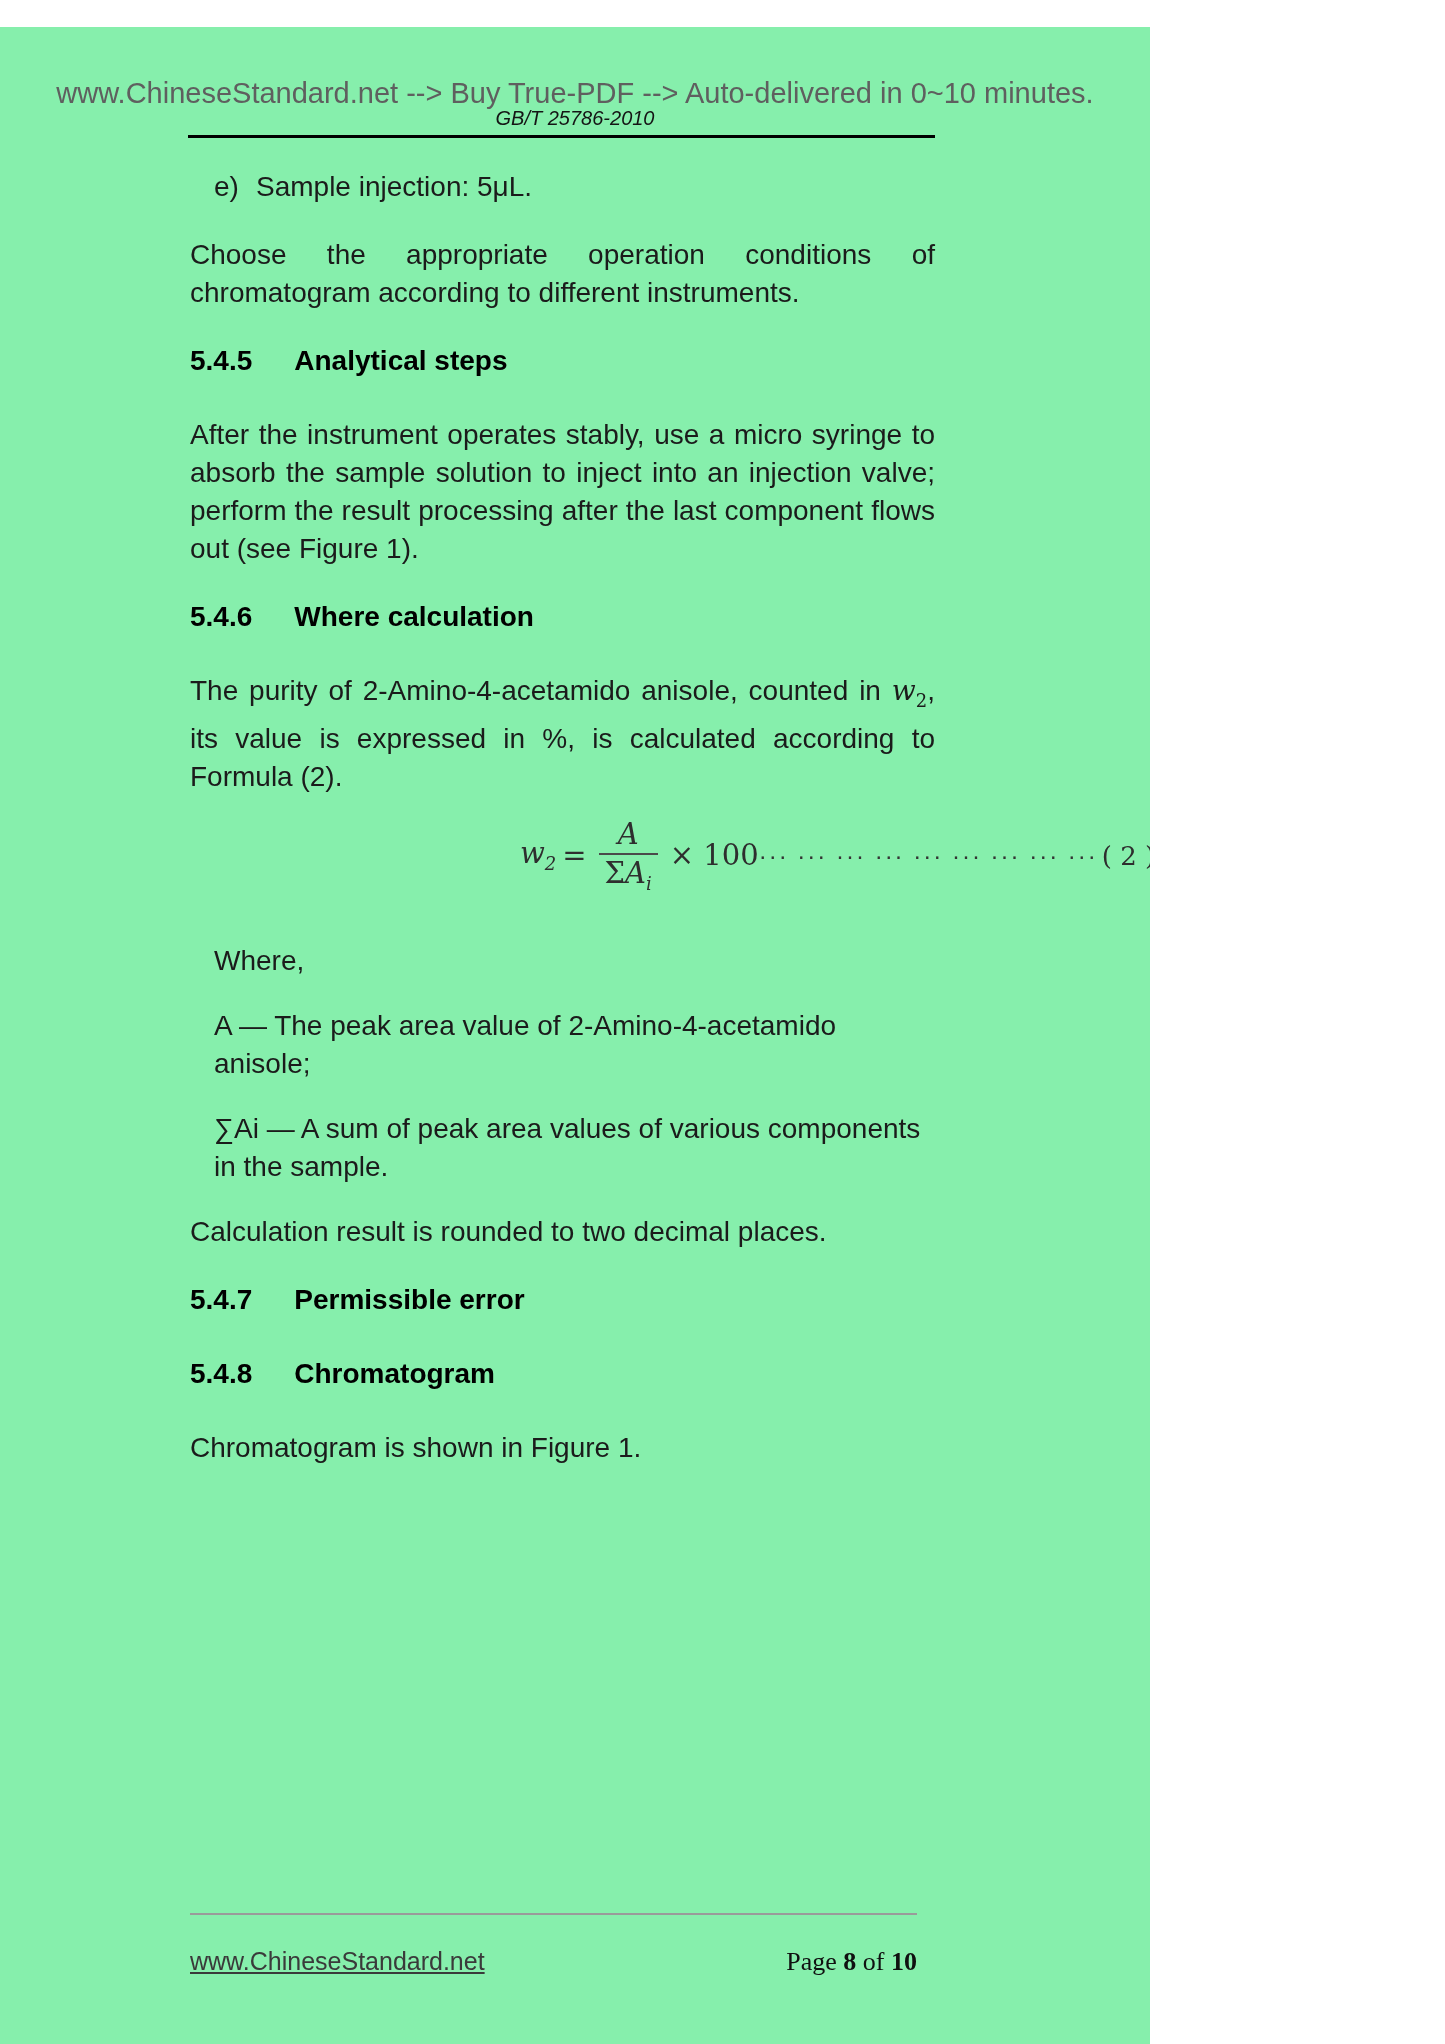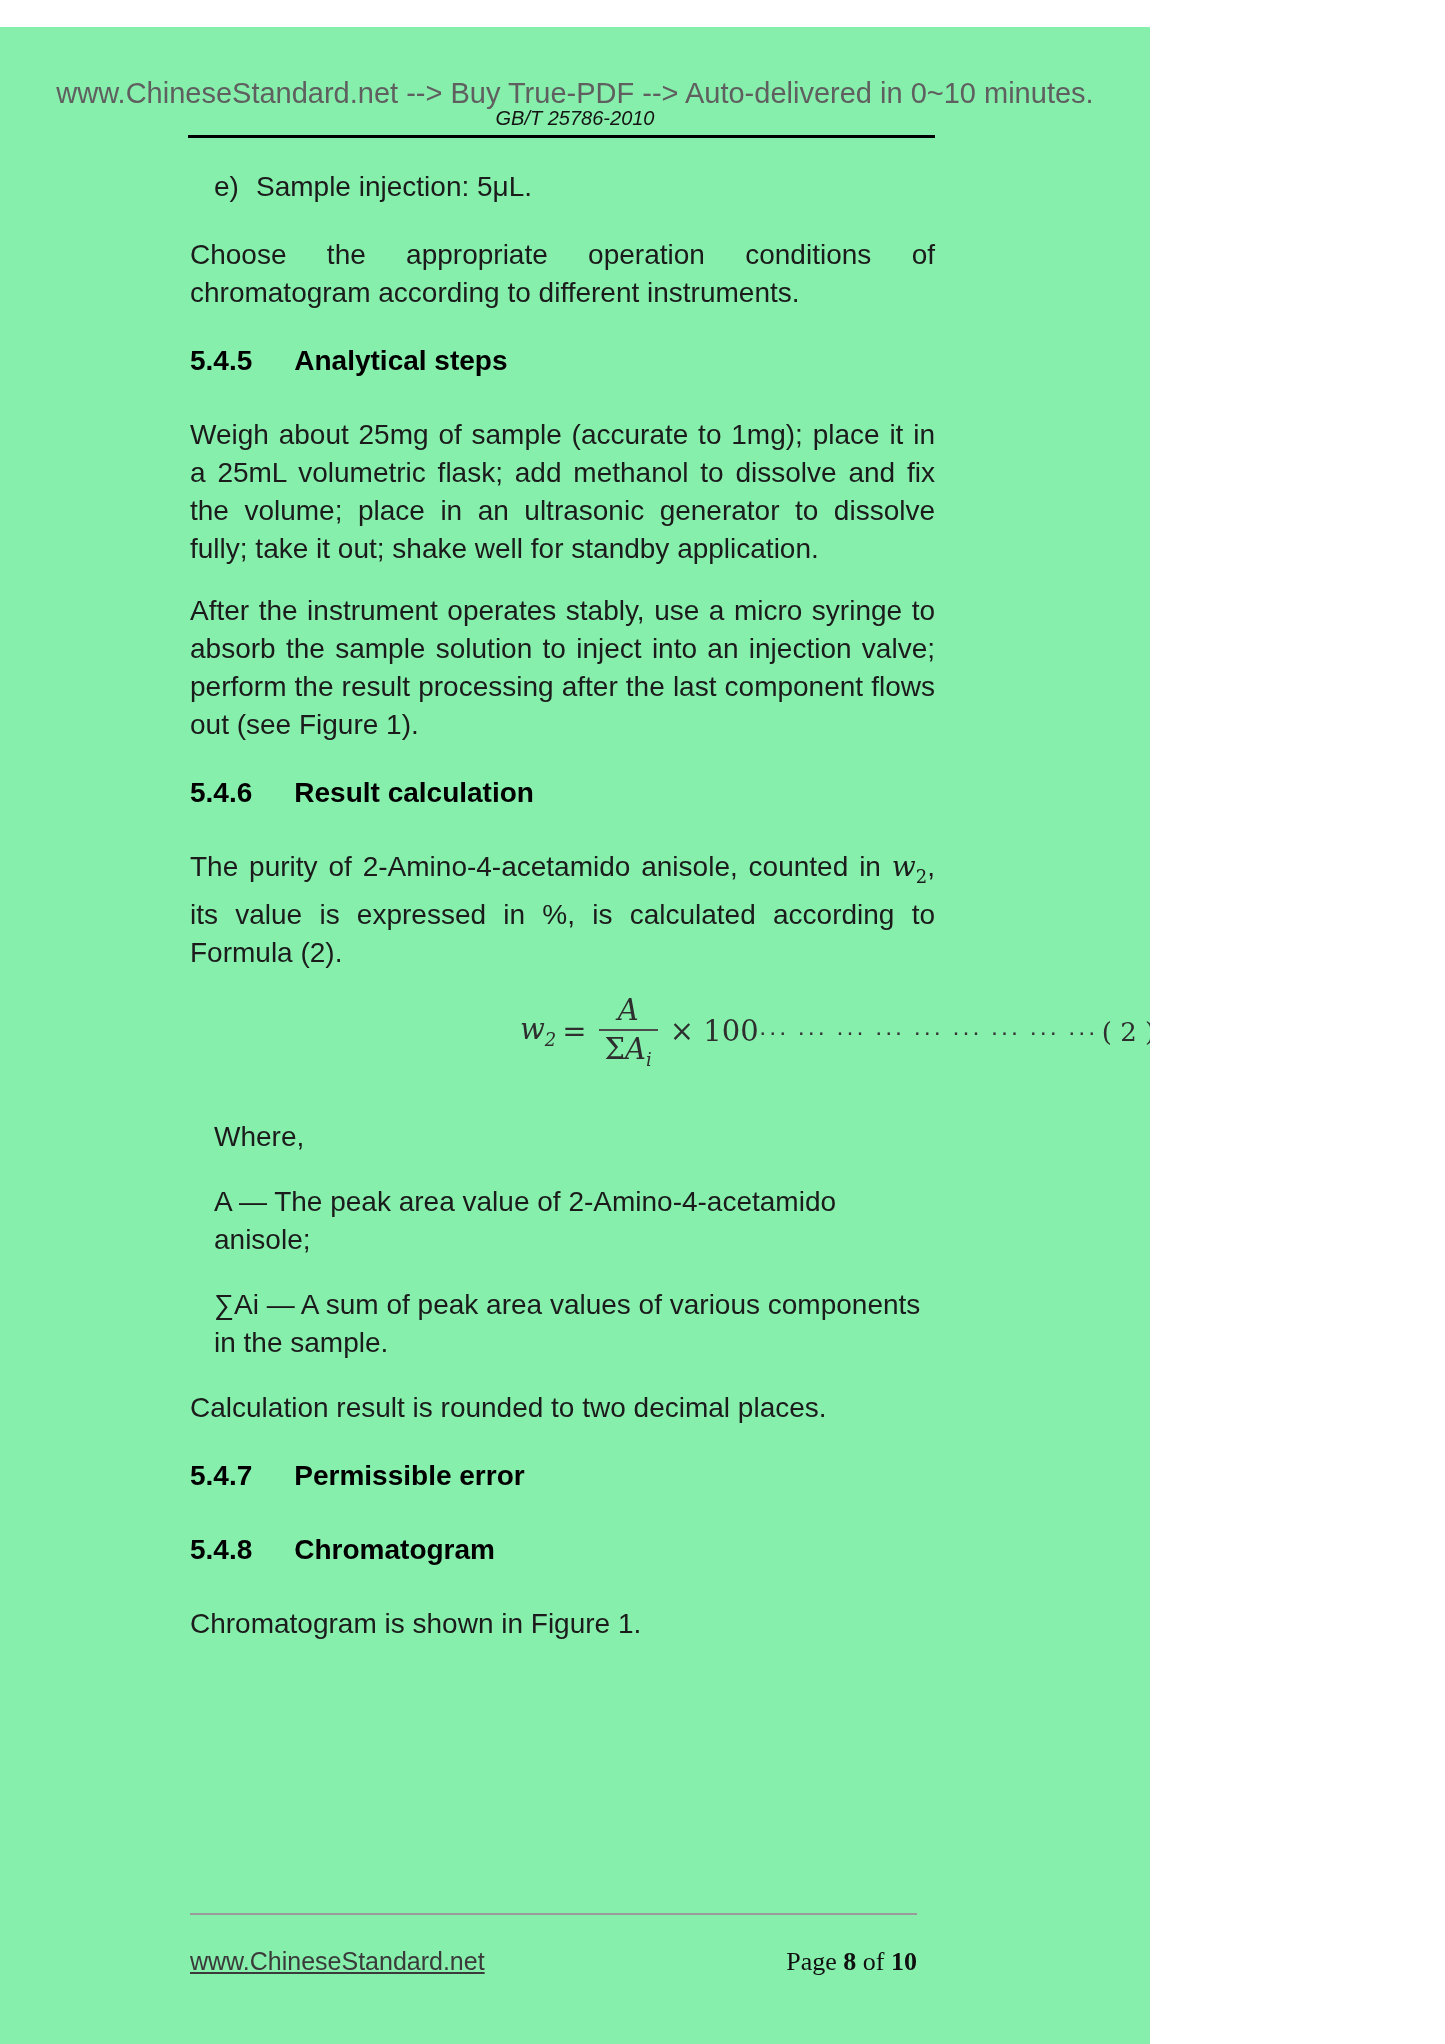--- a/index.html
+++ b/index.html
@@ -138,26 +138,25 @@
       <span class="e-label">e)</span>
       <span>Sample injection: 5μL.</span>
     </div>
 
     <div class="para">Choose the appropriate operation conditions of chromatogram according to different instruments.</div>
 
     <div class="heading">
       <span class="sec-num">5.4.5</span><span>Analytical steps</span>
     </div>
 
-    <div class="para">Weigh about 25mg of sample (accurate to 1mg); place it in a 25mL volumetric flask; add methanol to dissolve and fix the volume; place in an ultrasonic generator to dissolve fully; take it out; shake well for standby application.</div>
 
     <div class="para">After the instrument operates stably, use a micro syringe to absorb the sample solution to inject into an injection valve; perform the result processing after the last component flows out (see Figure 1).</div>
 
     <div class="heading">
-      <span class="sec-num">5.4.6</span><span>Result calculation</span>
+      <span class="sec-num">5.4.6</span><span>Where calculation</span>
     </div>
 
     <div class="para">
       <span>The purity of 2-Amino-4-acetamido anisole, counted in </span><span class="inline-var"><span>w</span><sub>2</sub></span><span>, its value is expressed in %, is calculated according to Formula (2).</span>
     </div>
 
     <div class="formula-row">
       <div class="equation">
         <span class="eq-var"><span>w</span><sub>2</sub></span>
         <span class="eq-equals">=</span>

